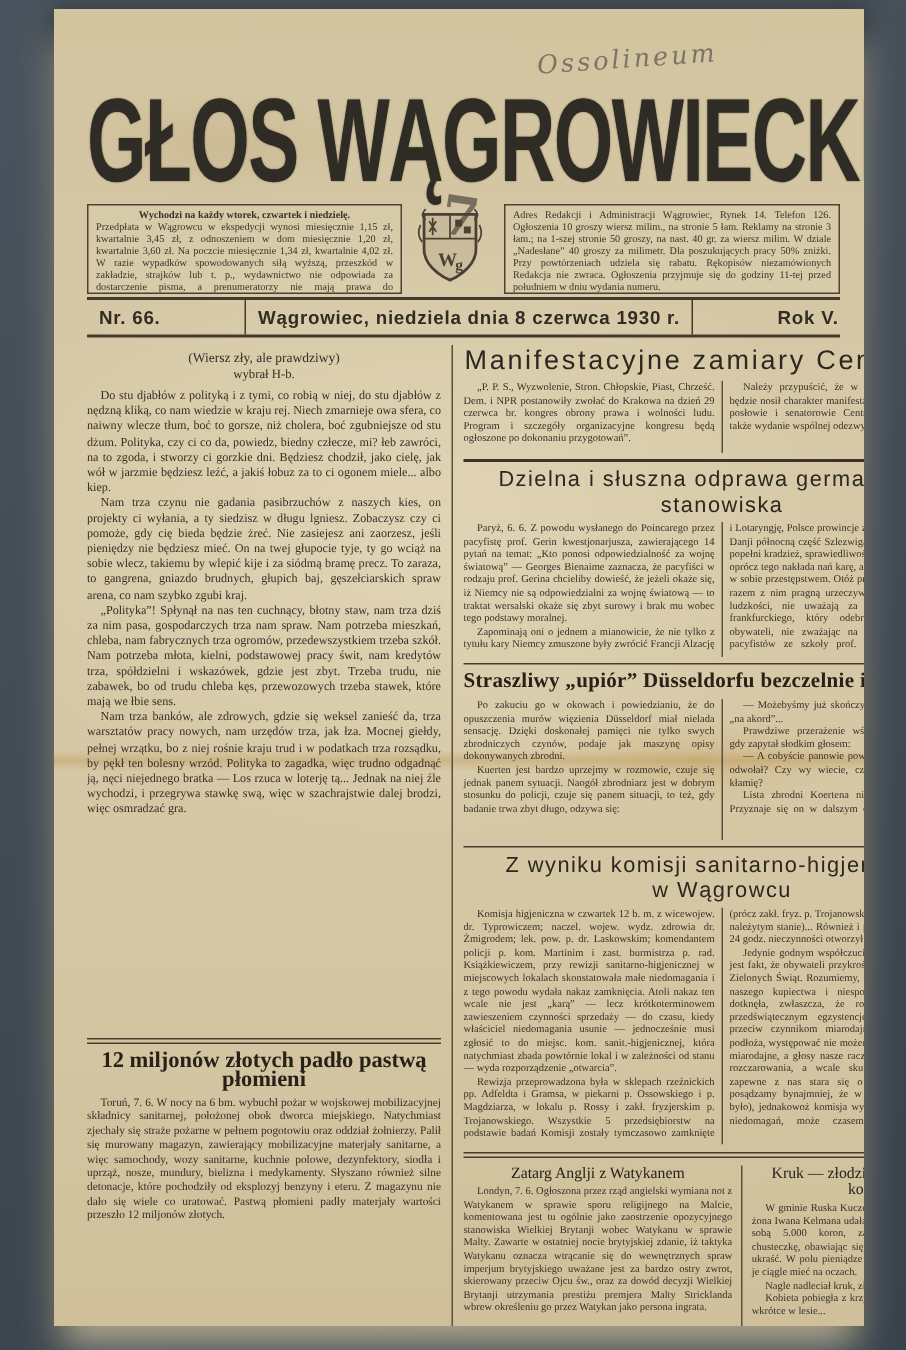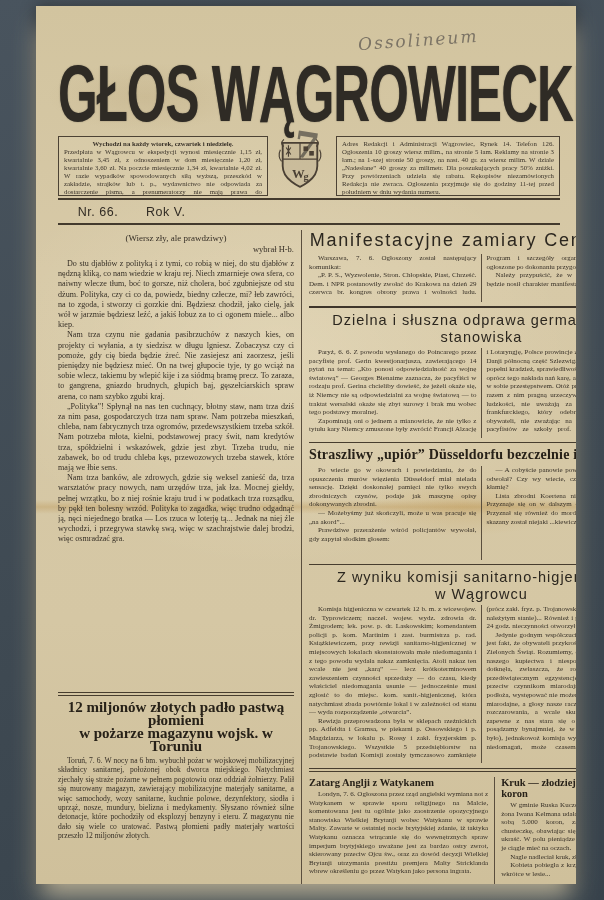--- a/index.html
+++ b/index.html
@@ -37,34 +37,34 @@
   .infobar{position:absolute;left:0;top:130px;width:502px;display:flex;align-items:flex-start;}
   .infobox{border:1.5px solid #4c4234;padding:3px 5px;font-size:6.8px;line-height:8px;
     text-align:justify;color:#3a332a;background:rgba(255,250,235,.08);}
   .infobox .first{display:block;text-align:center;font-weight:bold;}
   .box-left{width:198px;height:52px;overflow:hidden;}
   .box-right{width:212px;height:52px;overflow:hidden;margin-left:auto;}
   .crest{width:52px;height:60px;margin:0 6px;flex:0 0 auto;}
 
   .dateline{position:absolute;left:0;top:192px;width:502px;display:flex;
     border-top:2.5px solid #433a2d;border-bottom:2.5px solid #433a2d;
-    font-family:"Liberation Sans",sans-serif;font-weight:400;color:#322c24;}
+    font-family:"Liberation Sans",sans-serif;font-weight:700;color:#322c24;gap:48px;}
   .dateline>div{padding:5px 8px 4px;font-size:12.5px;letter-spacing:.5px;white-space:nowrap;}
   .dl-issue{width:64px;text-align:center;}
   .dl-date{flex:1;text-align:center;border-left:1.5px solid #433a2d;border-right:1.5px solid #433a2d;}
   .dl-year{width:64px;}
 
   .content{position:absolute;left:0;top:224px;width:502px;display:flex;}
   .col-left{width:236px;flex:0 0 auto;}
   .col-right{flex:1;margin-left:7px;padding-left:7px;border-left:1px solid #5a4e3d;}
 
   h2,h3{margin:0;text-align:center;color:#272118;}
   .poem-title{font-size:18px;font-weight:700;letter-spacing:.3px;}
   .poem-sub{text-align:center;font-size:9px;font-weight:400;margin-top:3px;}
-  .poem-by{text-align:right;font-size:8.5px;margin:1px 0 5px;}
+  .poem-by{text-align:center;font-size:8.5px;margin:1px 0 5px;}
   .poem-body{height:428px;overflow:hidden;font-size:8.1px;line-height:10.2px;text-align:justify;}
   .poem-body p,.art-body p,.sm-body p,.fire-body p{margin:0;text-indent:9px;}
 
   .rule-double{border-top:1px solid #473d2e;border-bottom:1px solid #473d2e;height:2px;margin:5px 0;}
   .rule-thin{border-top:1.2px solid #473d2e;margin:4px 0;}
   .rule-thick{border-top:2.2px solid #3e352a;margin:4px 0;}
 
   .fire-title{font-size:15px;line-height:13px;font-weight:700;}
   .fire-body{margin-top:3px;height:116px;overflow:hidden;font-size:7.6px;line-height:9.4px;text-align:justify;}
 
@@ -75,21 +75,21 @@
   .art-body{margin-top:3px;column-count:2;column-gap:10px;column-rule:1px solid #5a4e3d;
     font-size:7px;line-height:8.6px;text-align:justify;overflow:hidden;}
   .b-centrolew{height:48px;}
   .b-dzielna{height:90px;}
   .b-upior{height:94px;}
   .b-komisja{height:158px;}
 
   .bottom-band{display:flex;margin-top:2px;}
   .bb-left{width:54%;padding-right:6px;}
   .bb-right{width:46%;padding-left:6px;border-left:1px solid #5a4e3d;}
-  .sm-head{font-size:10.5px;font-weight:700;color:#272118;margin:0 0 2px;}
+  .sm-head{font-size:10.5px;font-weight:400;text-align:center;color:#272118;margin:0 0 2px;}
   .sm-body{height:108px;overflow:hidden;font-size:7px;line-height:8.6px;text-align:justify;}
 </style>
 </head>
 <body>
 
 <div class="paper">
   <div class="crease"></div>
   <div class="stain-a"></div>
   <div class="stain-b"></div>
 
@@ -116,73 +116,73 @@
         <text x="13" y="36" font-size="11" font-family="Liberation Serif,serif" font-weight="bold" fill="#4a4034">W</text>
         <text x="23" y="38" font-size="9" font-family="Liberation Serif,serif" font-weight="bold" fill="#4a4034">g</text>
       </svg>
       <div class="infobox box-right">
         <span>Adres Redakcji i Administracji Wągrowiec, Rynek 14. Telefon 126. Ogłoszenia 10 groszy wiersz milim., na stronie 5 łam. Reklamy na stronie 3 łam.; na 1-szej stronie 50 groszy, na nast. 40 gr. za wiersz milim. W dziale „Nadesłane” 40 groszy za milimetr. Dla poszukujących pracy 50% zniżki. Przy powtórzeniach udziela się rabatu. Rękopisów niezamówionych Redakcja nie zwraca. Ogłoszenia przyjmuje się do godziny 11-tej przed południem w dniu wydania numeru.</span>
       </div>
     </div>
 
     <div class="dateline">
       <div class="dl-issue">Nr. 66.</div>
+      <div class="dl-date">Wągrowiec, niedziela dnia 8 czerwca 1930 r.</div>
       <div class="dl-year">Rok V.</div>
     </div>
 
     <div class="content">
 
       <div class="col-left">
         <article>
           <div class="poem-sub">(Wiersz zły, ale prawdziwy)</div>
           <div class="poem-by">wybrał H-b.</div>
           <div class="poem-body">
               <p>Do stu djabłów z polityką i z tymi, co robią w niej, do stu djabłów z nędzną kliką, co nam wiedzie w kraju rej. Niech zmarnieje owa sfera, co naiwny wlecze tłum, boć to gorsze, niż cholera, boć zgubniejsze od stu dżum. Polityka, czy ci co da, powiedz, biedny człecze, mi? łeb zawróci, na to zgoda, i stworzy ci gorzkie dni. Będziesz chodził, jako cielę, jak wół w jarzmie będziesz leźć, a jakiś łobuz za to ci ogonem miele... albo kiep.</p>
               <p>Nam trza czynu nie gadania pasibrzuchów z naszych kies, on projekty ci wyłania, a ty siedzisz w długu lgniesz. Zobaczysz czy ci pomoże, gdy cię bieda będzie żreć. Nie zasiejesz ani zaorzesz, jeśli pieniędzy nie będziesz mieć. On na twej głupocie tyje, ty go wciąż na sobie wlecz, takiemu by wlepić kije i za siódmą bramę precz. To zaraza, to gangrena, gniazdo brudnych, głupich baj, gęszełciarskich spraw arena, co nam szybko zgubi kraj.</p>
               <p>„Polityka”! Spłynął na nas ten cuchnący, błotny staw, nam trza dziś za nim pasa, gospodarczych trza nam spraw. Nam potrzeba mieszkań, chleba, nam fabrycznych trza ogromów, przedewszystkiem trzeba szkół. Nam potrzeba młota, kielni, podstawowej pracy świt, nam kredytów trza, spółdzielni i wskazówek, gdzie jest zbyt. Trzeba trudu, nie zabawek, bo od trudu chleba kęs, przewozowych trzeba stawek, które mają we łbie sens.</p>
               <p>Nam trza banków, ale zdrowych, gdzie się weksel zanieść da, trza warsztatów pracy nowych, nam urzędów trza, jak łza. Mocnej giełdy, pełnej wrzątku, bo z niej rośnie kraju trud i w podatkach trza rozsądku, by pękł ten bolesny wrzód. Polityka to zagadka, więc trudno odgadnąć ją, nęci niejednego bratka — Los rzuca w loterję tą... Jednak na niej źle wychodzi, i przegrywa stawkę swą, więc w szachrajstwie dalej brodzi, więc osmradzać gra.</p>
             </div>
         </article>
         <div class="rule-double"></div>
         <article>
           <h3 class="fire-title">
             <span>12 miljonów złotych padło pastwą płomieni</span><br>
-            <span>w pożarze magazynu wojsk. w Toruniu</span>
           </h3>
           <div class="fire-body">
               <p>Toruń, 7. 6. W nocy na 6 bm. wybuchł pożar w wojskowej mobilizacyjnej składnicy sanitarnej, położonej obok dworca miejskiego. Natychmiast zjechały się straże pożarne w pełnem pogotowiu oraz oddział żołnierzy. Palił się murowany magazyn, zawierający mobilizacyjne materjały sanitarne, a więc samochody, wozy sanitarne, kuchnie polowe, dezynfektory, siodła i uprząż, nosze, mundury, bielizna i medykamenty. Słyszano również silne detonacje, które pochodziły od eksplozyj benzyny i eteru. Z magazynu nie dało się wiele co uratować. Pastwą płomieni padły materjały wartości przeszło 12 miljonów złotych.</p>
             </div>
         </article>
       </div>
 
       <div class="col-right">
         <article>
           <h2 class="sans-head h-centrolew">Manifestacyjne zamiary Centrolewu</h2>
           <div class="art-body b-centrolew">
-              <p>Warszawa, 7. 6. Ogłoszony został następujący komunikat:</p>
               <p>„P. P. S., Wyzwolenie, Stron. Chłopskie, Piast, Chrześć. Dem. i NPR postanowiły zwołać do Krakowa na dzień 29 czerwca br. kongres obrony prawa i wolności ludu. Program i szczegóły organizacyjne kongresu będą ogłoszone po dokonaniu przygotowań”.</p>
               <p>Należy przypuścić, że w kongresie, który zapewne będzie nosił charakter manifestacji, wezmą udział wszyscy posłowie i senatorowie Centrolewu. Przewidziane jest także wydanie wspólnej odezwy.</p>
             </div>
         </article>
         <div class="rule-thick"></div>
         <article>
           <h3 class="sans-head h-two">
             <span>Dzielna i słuszna odprawa germanofilom</span><br>
             <span>stanowiska</span>
           </h3>
           <div class="art-body b-dzielna">
               <p>Paryż, 6. 6. Z powodu wysłanego do Poincarego przez pacyfistę prof. Gerin kwestjonarjusza, zawierającego 14 pytań na temat: „Kto ponosi odpowiedzialność za wojnę światową” — Georges Bienaime zaznacza, że pacyfiści w rodzaju prof. Gerina chcieliby dowieść, że jeżeli okaże się, iż Niemcy nie są odpowiedzialni za wojnę światową — to traktat wersalski okaże się zbyt surowy i brak mu wobec tego podstawy moralnej.</p>
               <p>Zapominają oni o jednem a mianowicie, że nie tylko z tytułu kary Niemcy zmuszone były zwrócić Francji Alzację i Lotaryngję, Polsce prowincje zabrane jej przez Prusy oraz Danji północną część Szlezwiga. Gdy przeciętny obywatel popełni kradzież, sprawiedliwość zmusza go do restytucji a oprócz tego nakłada nań karę, albowiem kradzież jest sama w sobie przestępstwem. Otóż prof. Gerin i wszyscy, którzy razem z nim pragną urzeczywistnienia ideału braterstwa ludzkości, nie uważają za przestępstwo — pokoju frankfurckiego, który odebrał Francji 1½ miljona obywateli, nie zważając na ich łzy i protesty. Lecz pacyfistów ze szkoły prof. Gerina interesują jedynie niesprawiedliwości, których ofiarą mogły paść Niemcy, zapominając zbyt łatwo o losie narodów przez Niemcy gnębionych...</p>
             </div>
         </article>
         <div class="rule-thin"></div>
         <article>
           <h3 class="h-serif">Straszliwy „upiór” Düsseldorfu bezczelnie igra z policją</h3>
           <div class="art-body b-upior">
-              <p>Po wiecie go w okowach i powiedzianiu, że do opuszczenia murów więzienia Düsseldorf miał nielada sensację. Dzięki doskonałej pamięci nie tylko swych zbrodniczych czynów, podaje jak maszynę opisy dokonywanych zbrodni.</p>
+              <p>Po zakuciu go w okowach i powiedzianiu, że do opuszczenia murów więzienia Düsseldorf miał nielada sensację. Dzięki doskonałej pamięci nie tylko swych zbrodniczych czynów, podaje jak maszynę opisy dokonywanych zbrodni.</p>
+              <p>Kuerten jest bardzo uprzejmy w rozmowie, czuje się jednak panem sytuacji. Naogół zbrodniarz jest w dobrym stosunku do policji, czuje się panem situacji, to też, gdy badanie trwa zbyt długo, odzywa się:</p>
               <p>— Możebyśmy już skończyli, może u was pracuje się „na akord”...</p>
               <p>Prawdziwe przerażenie wśród policjantów wywołał, gdy zapytał słodkim głosem:</p>
               <p>— A cobyście panowie powiedzieli, gdybym wszystko odwołał? Czy wy wiecie, czy ja mówię prawdę, czy kłamię?</p>
               <p>Lista zbrodni Koertena nie jest jeszcze zamknięta. Przyznaje się on w dalszym ciągu do nowych zbrodni. Przyznał się również do morderstwa, za które niewinnie skazany został niejaki ...kiewicz w 1904 r.</p>
             </div>
         </article>
         <div class="rule-thin"></div>
         <article>
           <h3 class="sans-head h-two">
             <span>Z wyniku komisji sanitarno-higjenicznej</span><br>

